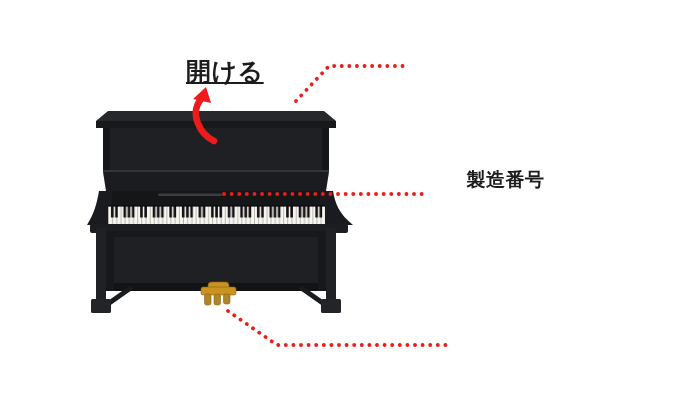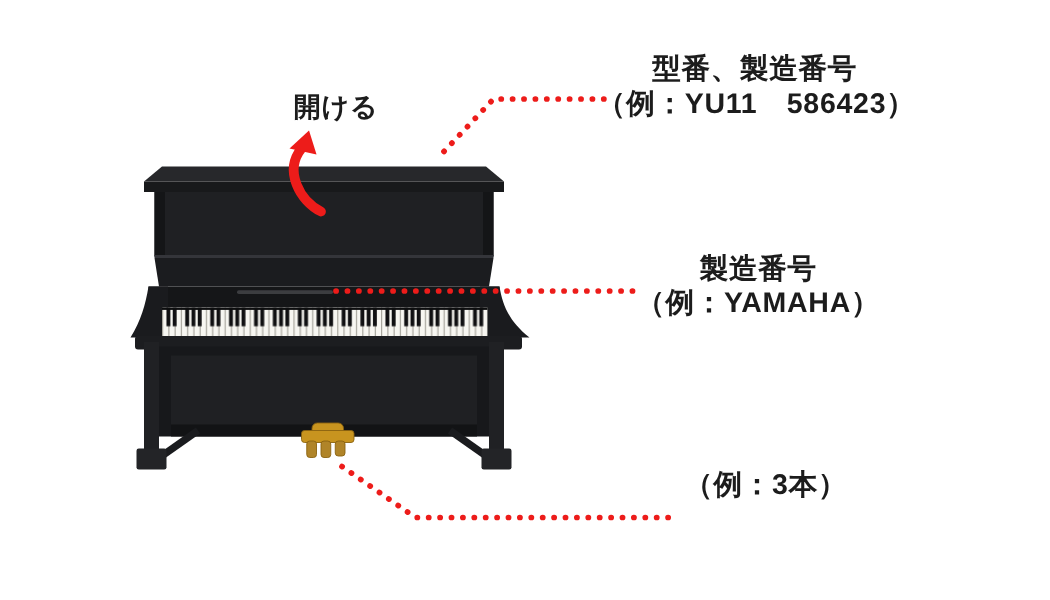--- a/index.html
+++ b/index.html
@@ -7,21 +7,21 @@
     position:relative;width:700px;height:400px;background:#ffffff;overflow:hidden;
     font-family:"Liberation Sans","DejaVu Sans",sans-serif;
   }
   .canvas svg{position:absolute;left:0;top:0;}
   .anno{
     position:absolute;text-align:center;color:#1c1c1c;
     font-weight:600;font-size:19px;line-height:23px;letter-spacing:0.5px;
     white-space:nowrap;
   }
   .anno span{display:block;}
-  .anno-open{font-size:18px;line-height:24px;}
+  .anno-open{font-size:25px;line-height:24px;text-decoration:underline;}
 </style>
 </head>
 <body>
 
 <div class="canvas">
 
   <svg width="700" height="400" viewBox="0 0 700 400">
     <defs>
       <pattern id="kb" x="108" y="205" width="29.2" height="20" patternUnits="userSpaceOnUse">
         <rect width="29.2" height="20" fill="#f7f6f1"></rect>
@@ -97,27 +97,21 @@
     <g>
       <path d="M214,141 C200,134 189,114 201,99" fill="none" stroke-width="6.5" stroke-linecap="round" stroke="#ed1c1a"></path>
       <polygon points="206,87 193,99 211,103" fill="#ed1c1a"></polygon>
     </g>
   </svg>
 
   <div class="anno anno-open" style="left:186px;top:59px;width:76px;">
     <span>開ける</span>
   </div>
 
-  <div class="anno" style="left:398px;top:35px;width:210px;">
-    <span>型番、製造番号</span>
-    <span>（例：YU11　586423）</span>
-  </div>
 
   <div class="anno" style="left:408px;top:168px;width:195px;">
     <span>製造番号</span>
-    <span>（例：YAMAHA）</span>
   </div>
 
   <div class="anno" style="left:413px;top:312px;width:195px;">
-    <span>（例：3本）</span>
   </div>
 
 </div>
 
 </body></html>

